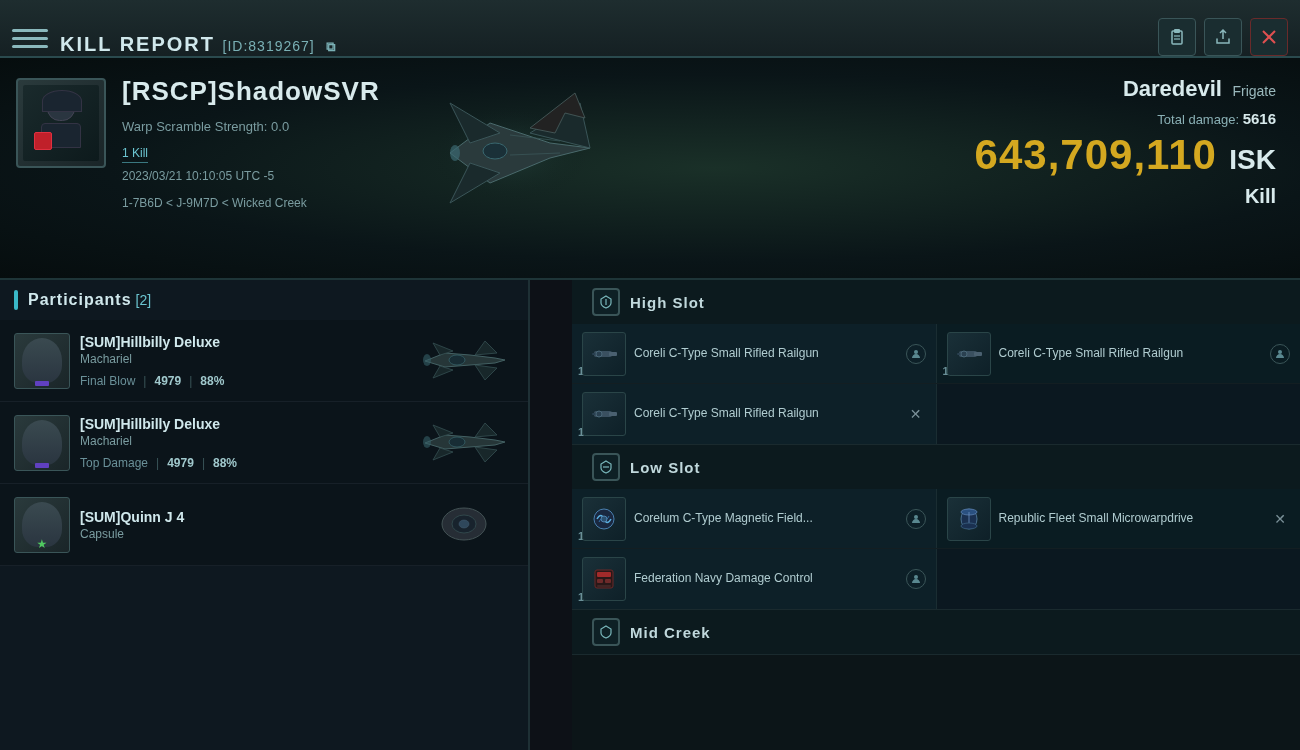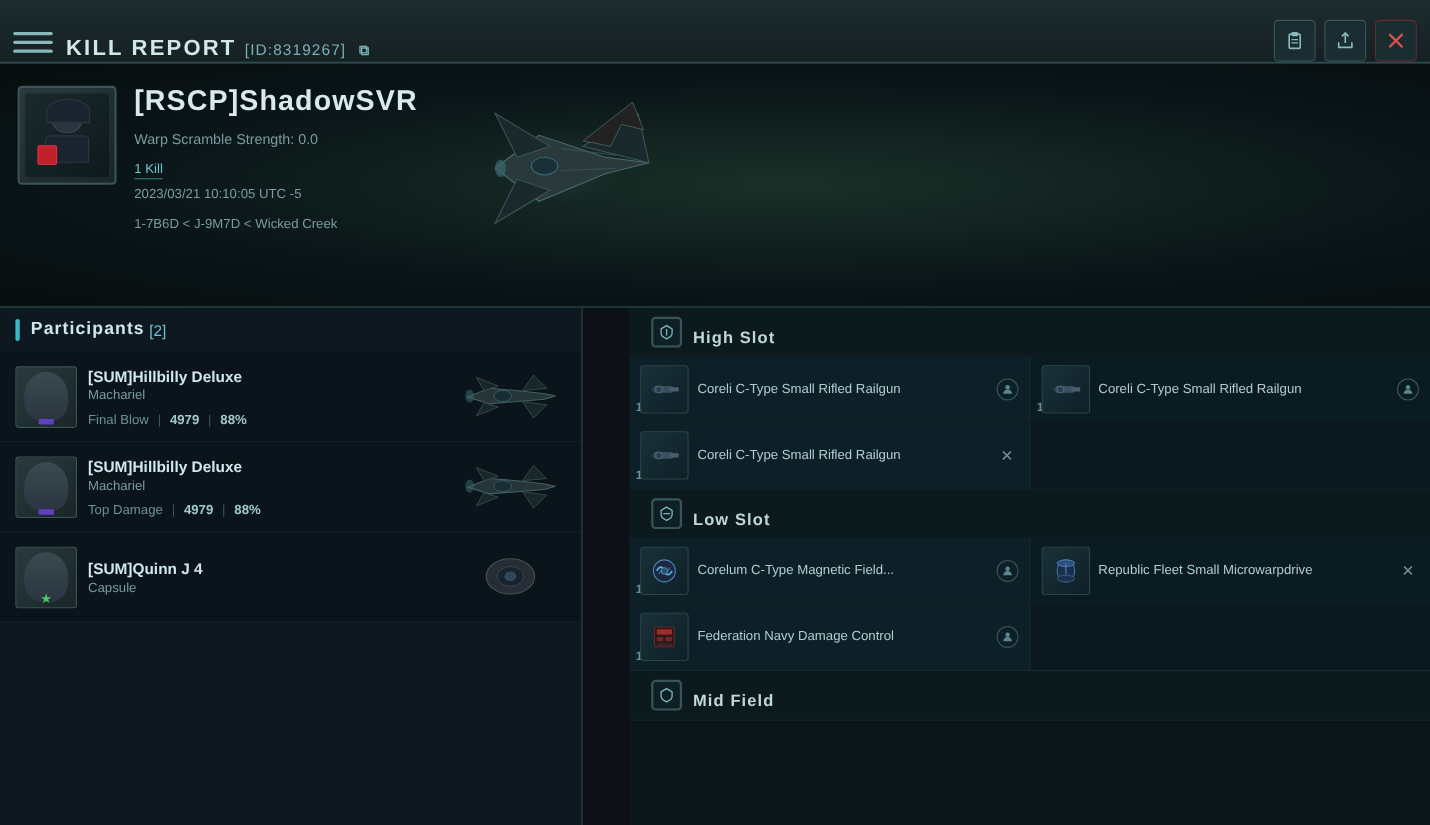--- a/index.html
+++ b/index.html
@@ -386,21 +386,21 @@
       display: flex;
       flex-direction: column;
     }
 
     .slot-section {
       border-bottom: 1px solid #1a2a2e;
     }
 
     .slot-header {
       display: flex;
-      align-items: flex-end;
+      align-items: center;
       padding: 8px 20px;
       background: #0c1a1e;
     }
     .slot-icon {
       width: 28px; height: 28px;
       border: 2px solid #3a5558;
       border-radius: 4px;
       display: flex;
       align-items: center;
       justify-content: center;
@@ -586,20 +586,35 @@
 
       <ellipse cx="105" cy="78" rx="12" ry="8" fill="#1a3038" stroke="#3a6870" stroke-width="1"></ellipse>
 
       <ellipse cx="65" cy="80" rx="5" ry="8" fill="#3a6870" opacity="0.7"></ellipse>
 
       <line x1="120" y1="62" x2="170" y2="68" stroke="#3a5558" stroke-width="0.8"></line>
       <line x1="120" y1="82" x2="170" y2="80" stroke="#3a5558" stroke-width="0.8"></line>
     </svg>
   </div>
 
+  <div class="victim-right">
+    <div>
+      <span class="ship-name">Daredevil</span>
+      <span class="ship-type">Frigate</span>
+    </div>
+    <div class="total-damage-label">
+      <span>Total damage:</span>
+      <span style="color:#d8eaec;font-weight:700;font-size:15px;">5616</span>
+    </div>
+    <div style="margin-top:4px;">
+      <span class="isk-value">643,709,110</span>
+      <span class="isk-label">ISK</span>
+    </div>
+    <div class="kill-label" style="text-align:right;">Kill</div>
+  </div>
 </div>
 
 <div class="main-content">
 
   <div class="left-panel">
     <div class="section-header">
       <div class="section-header-bar"></div>
       <span class="section-title">Participants</span>
       <span class="section-count">[2]</span>
     </div>
@@ -826,19 +841,19 @@
       </div>
     </div>
 
     <div class="slot-section">
       <div class="slot-header">
         <div class="slot-icon">
           <svg width="16" height="16" viewBox="0 0 16 16" fill="none">
             <path d="M8 2L13 5V9C13 12 8 14 8 14C8 14 3 12 3 9V5L8 2Z" stroke="#7ab8bc" stroke-width="1.2" fill="none"></path>
           </svg>
         </div>
-        <span class="slot-title">Mid Field</span>
+        <span class="slot-title">Mid Creek</span>
       </div>
     </div>
 
   </div>
 
 </div>
 
 </body></html>

